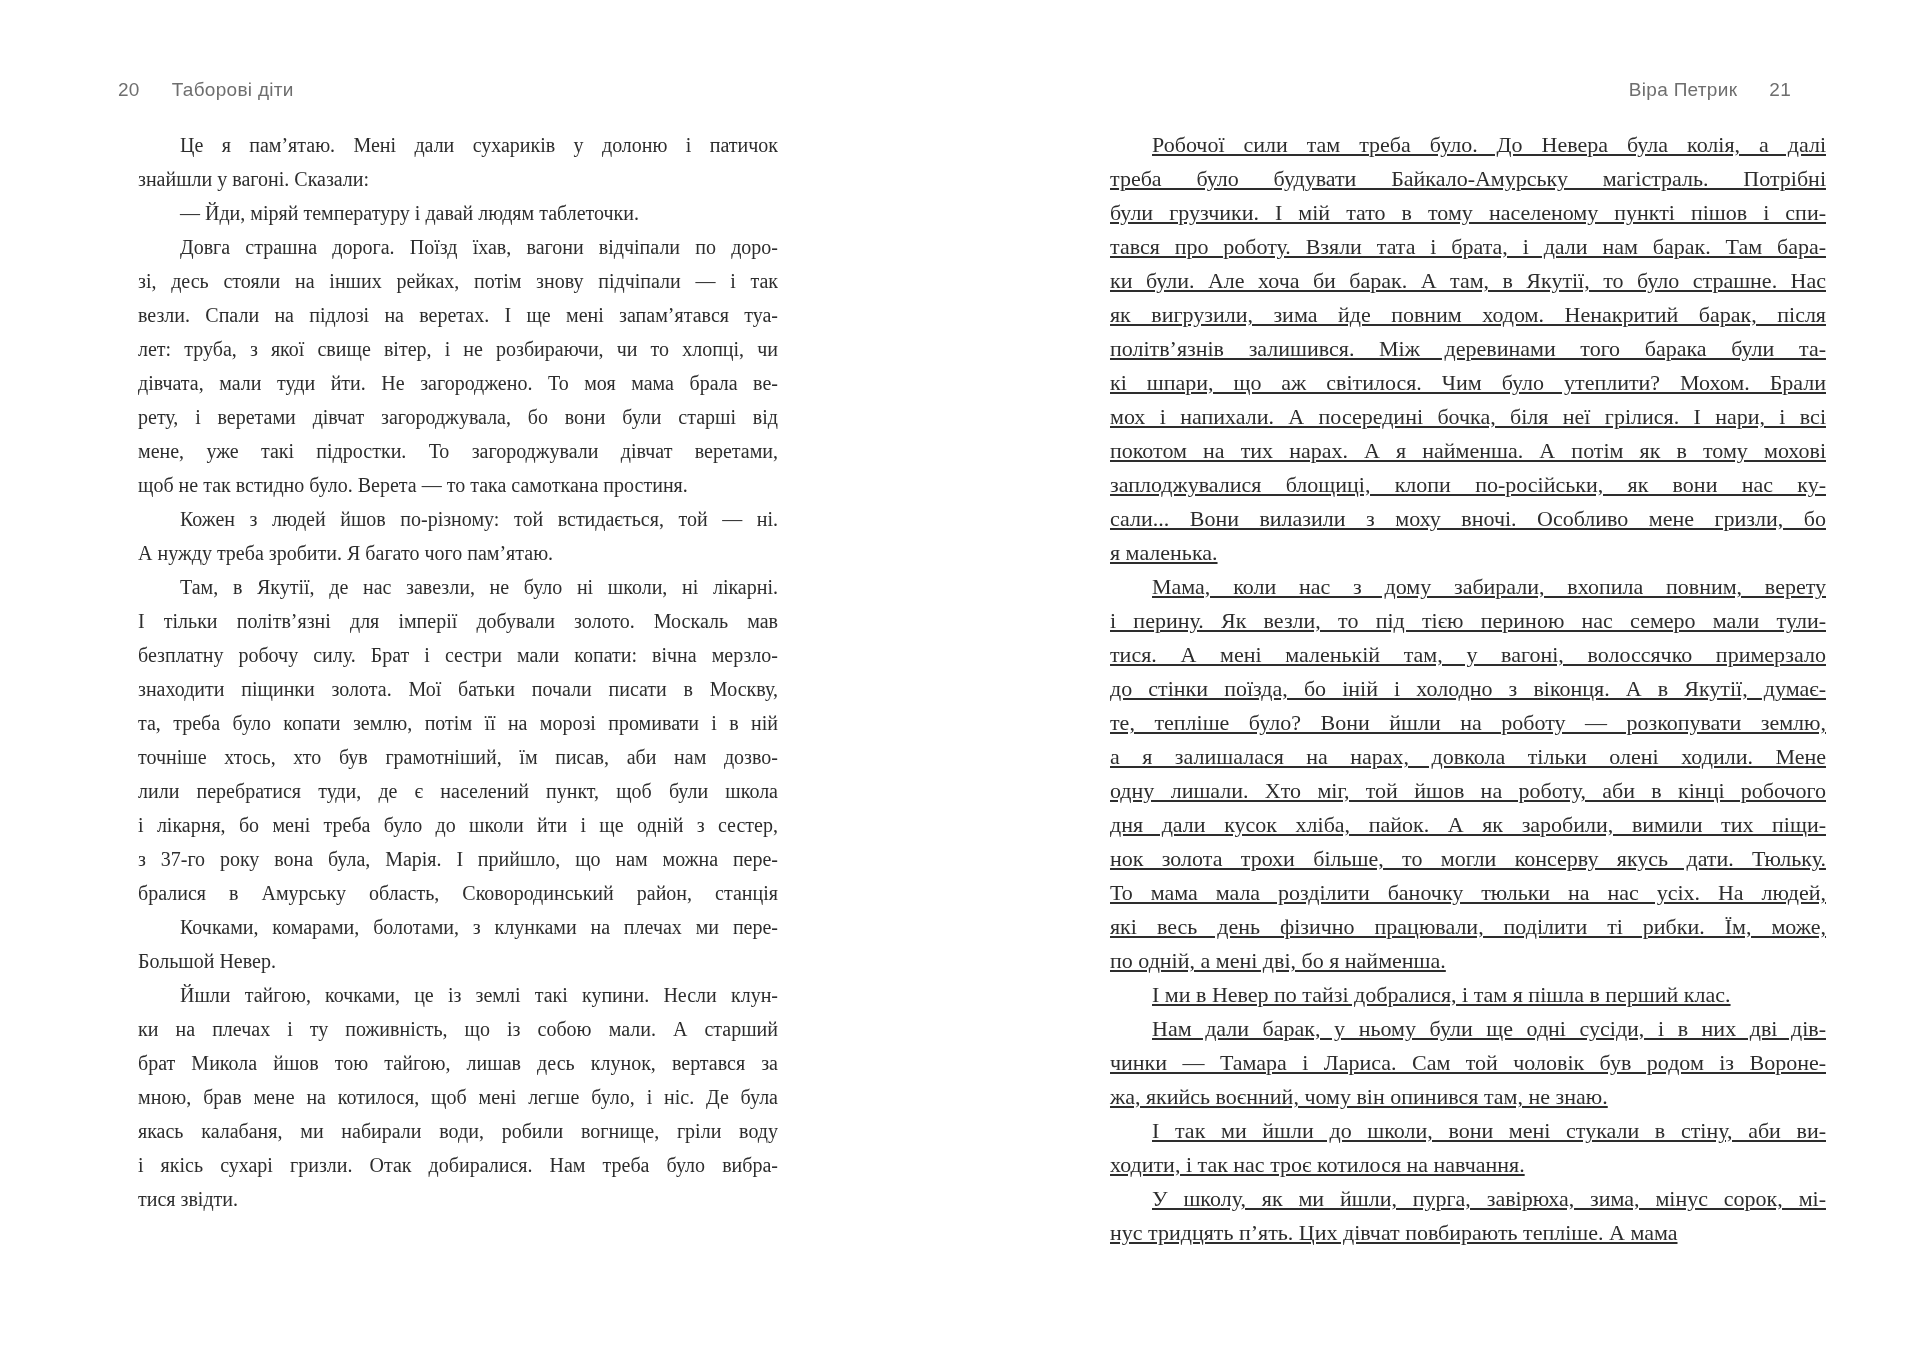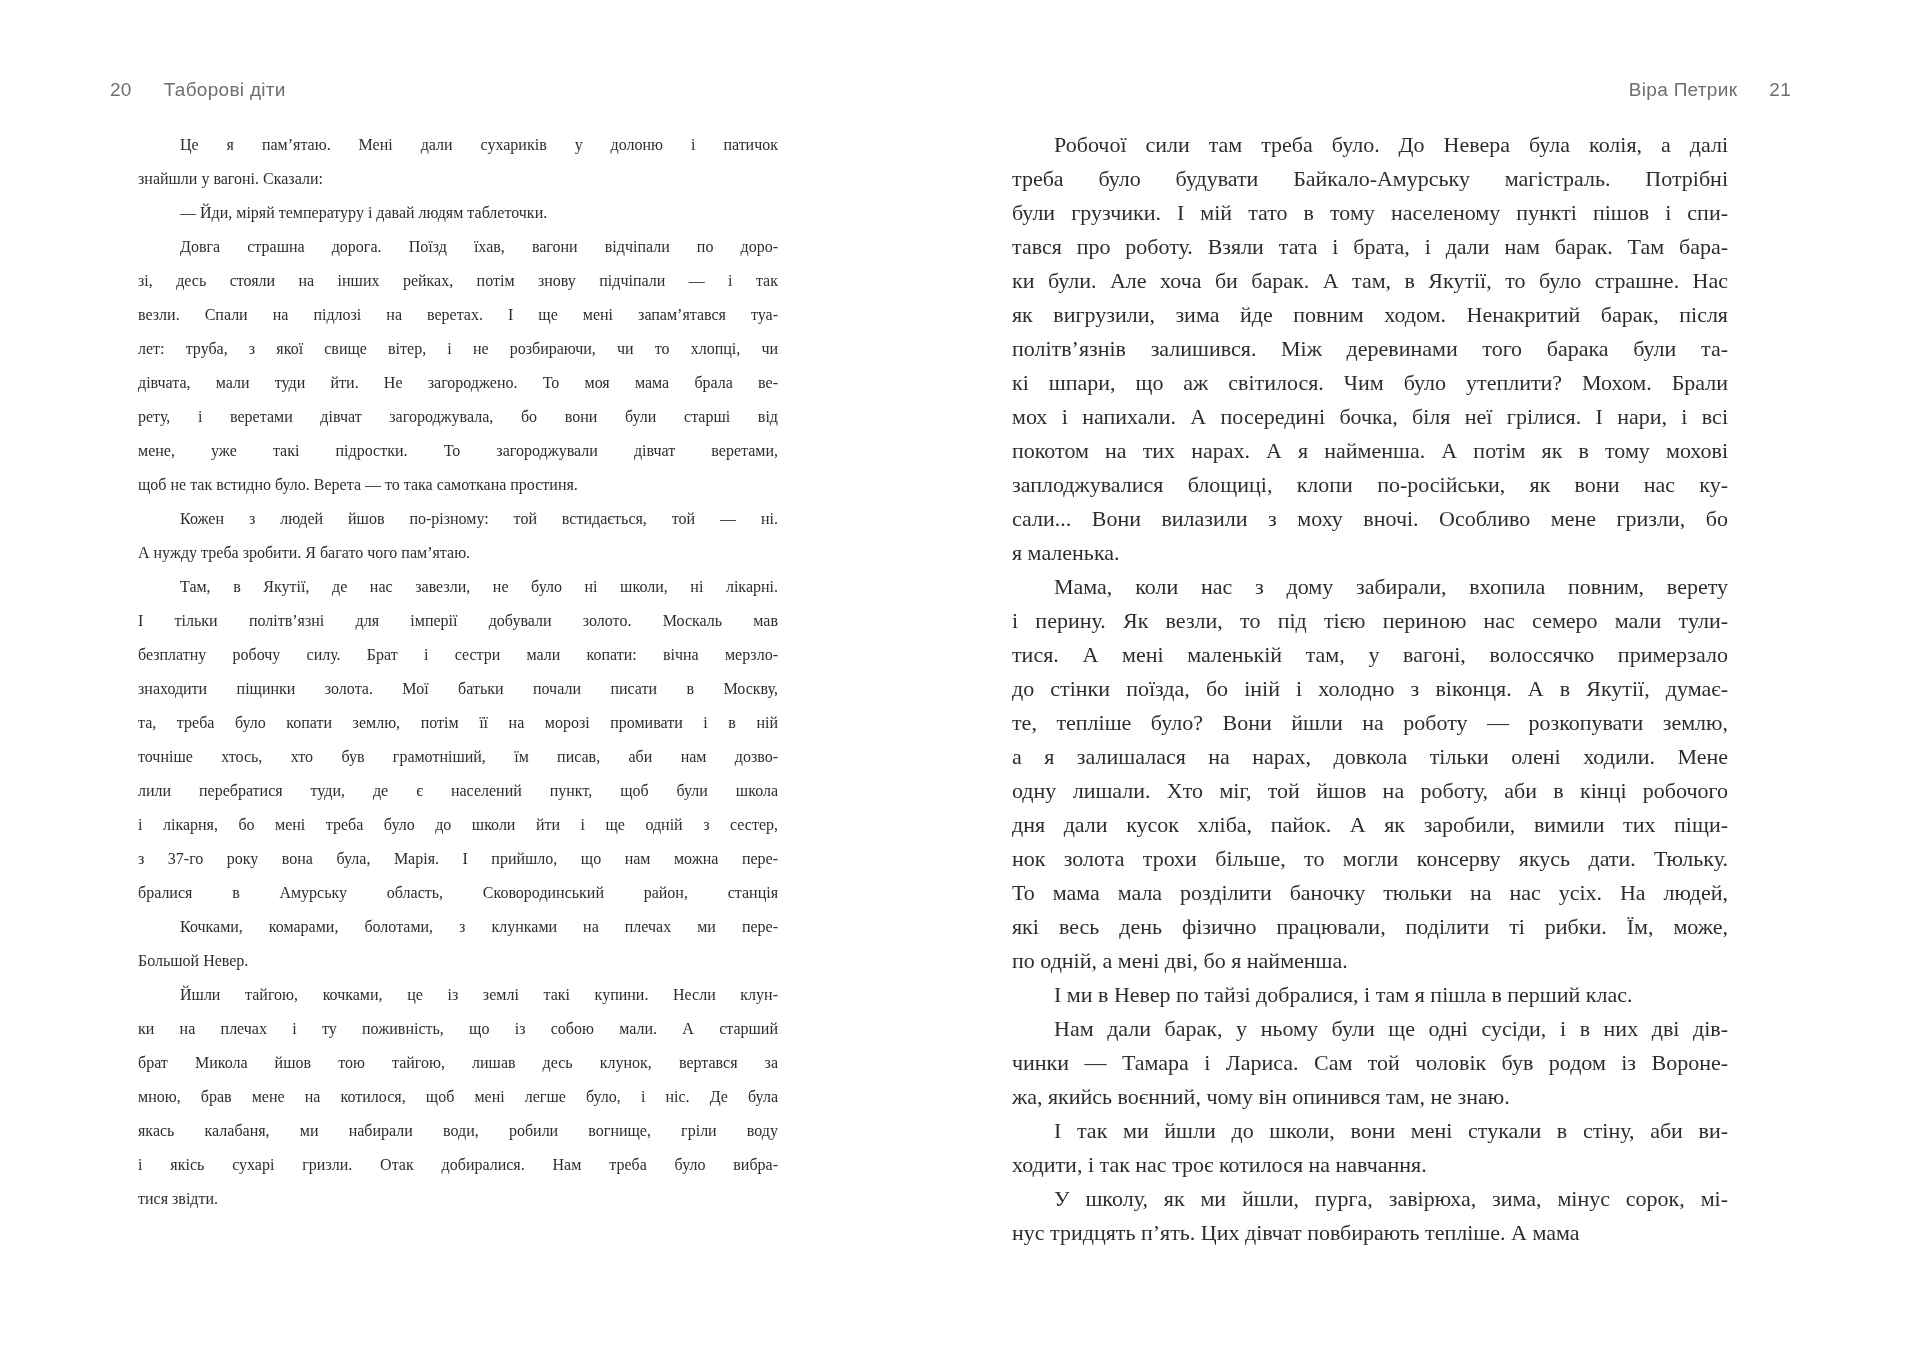--- a/index.html
+++ b/index.html
@@ -26,41 +26,42 @@
   }
   .pagehead {
     position: absolute;
     top: 79px;
     font-family: "Liberation Sans", "DejaVu Sans", sans-serif;
     font-size: 19px;
     color: var(--header-color);
     letter-spacing: 0.3px;
     white-space: nowrap;
   }
-  .pagehead-left { left: 110px; }
+  .pagehead-left { left: 118px; }
   .pagehead-right { right: 129px; text-align: left; }
   .pagehead-left .pagenum { margin-right: 32px; }
   .pagehead-right .pagenum { margin-left: 32px; }
 
   .column {
     position: absolute;
     top: 128px;
     color: var(--text-color);
   }
   .col-left {
     left: 138px;
     width: 640px;
-    font-size: 16px;
+    font-size: 20px;
     line-height: 34px;
   }
   .col-right {
-    left: 1012px;
+    left: 1110px;
     width: 716px;
     font-size: 22px;
     line-height: 34px;
+    text-decoration: underline;
   }
   .para { margin: 0; }
   .line {
     text-align: justify;
     text-align-last: justify;
     hyphens: none;
     white-space: normal;
   }
   .line.last { text-align-last: left; }
   .line.first { text-indent: 42px; }

